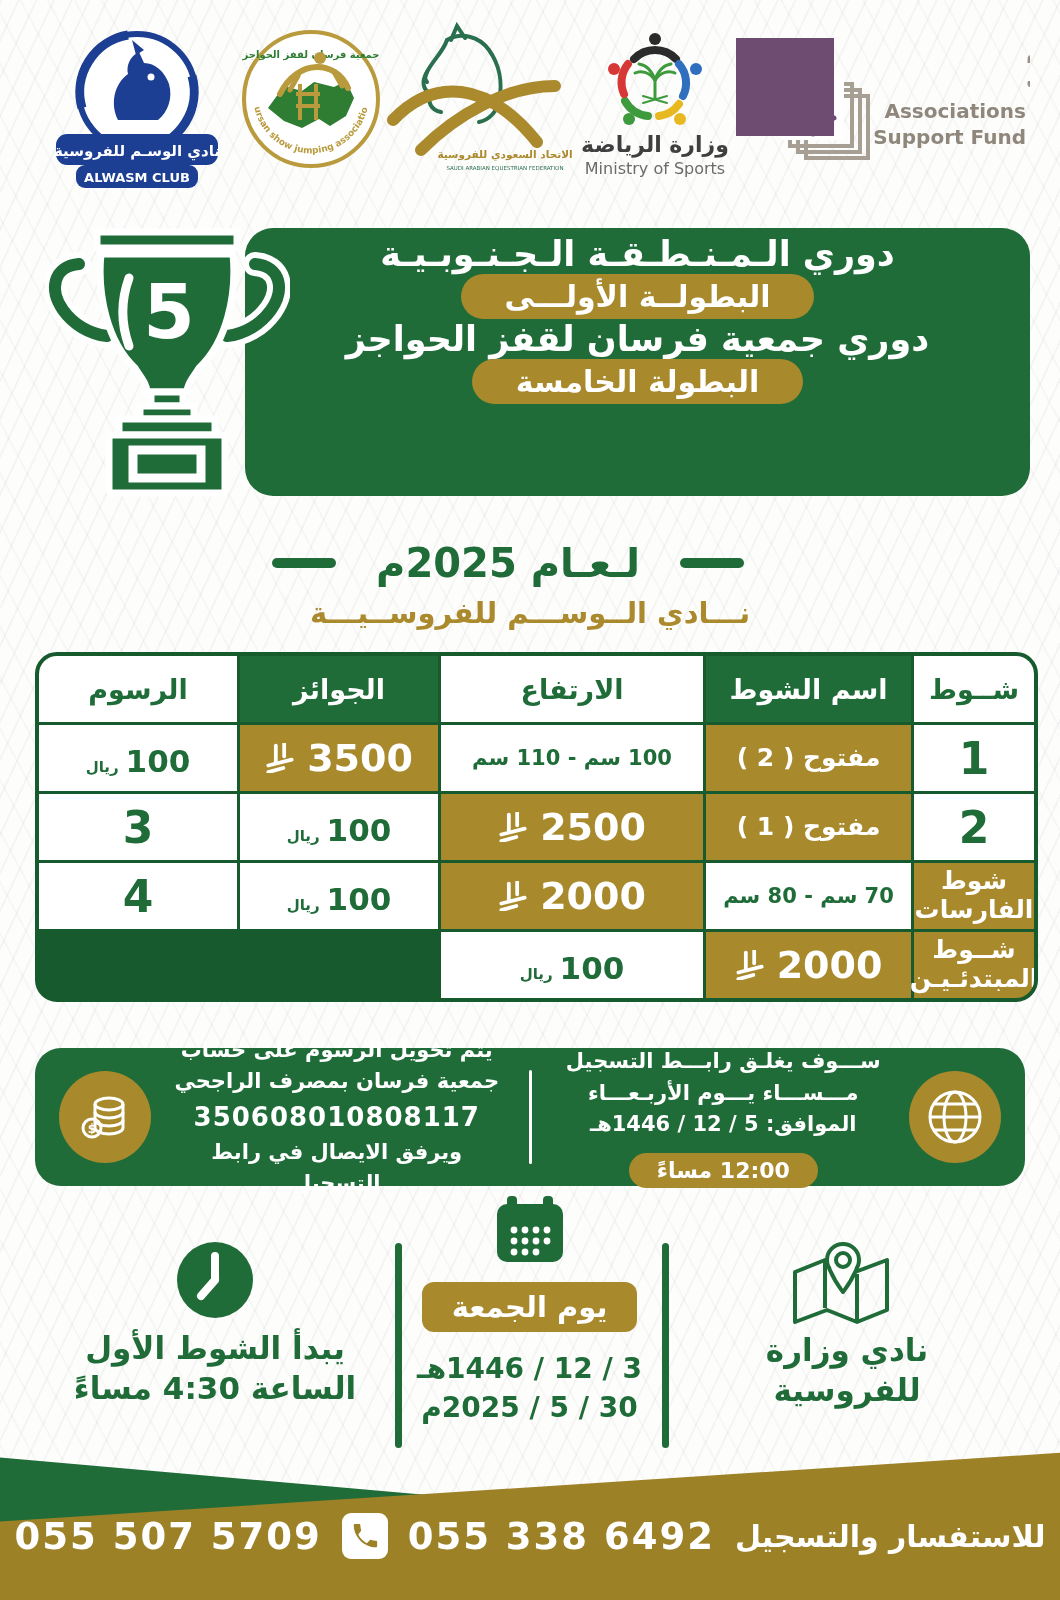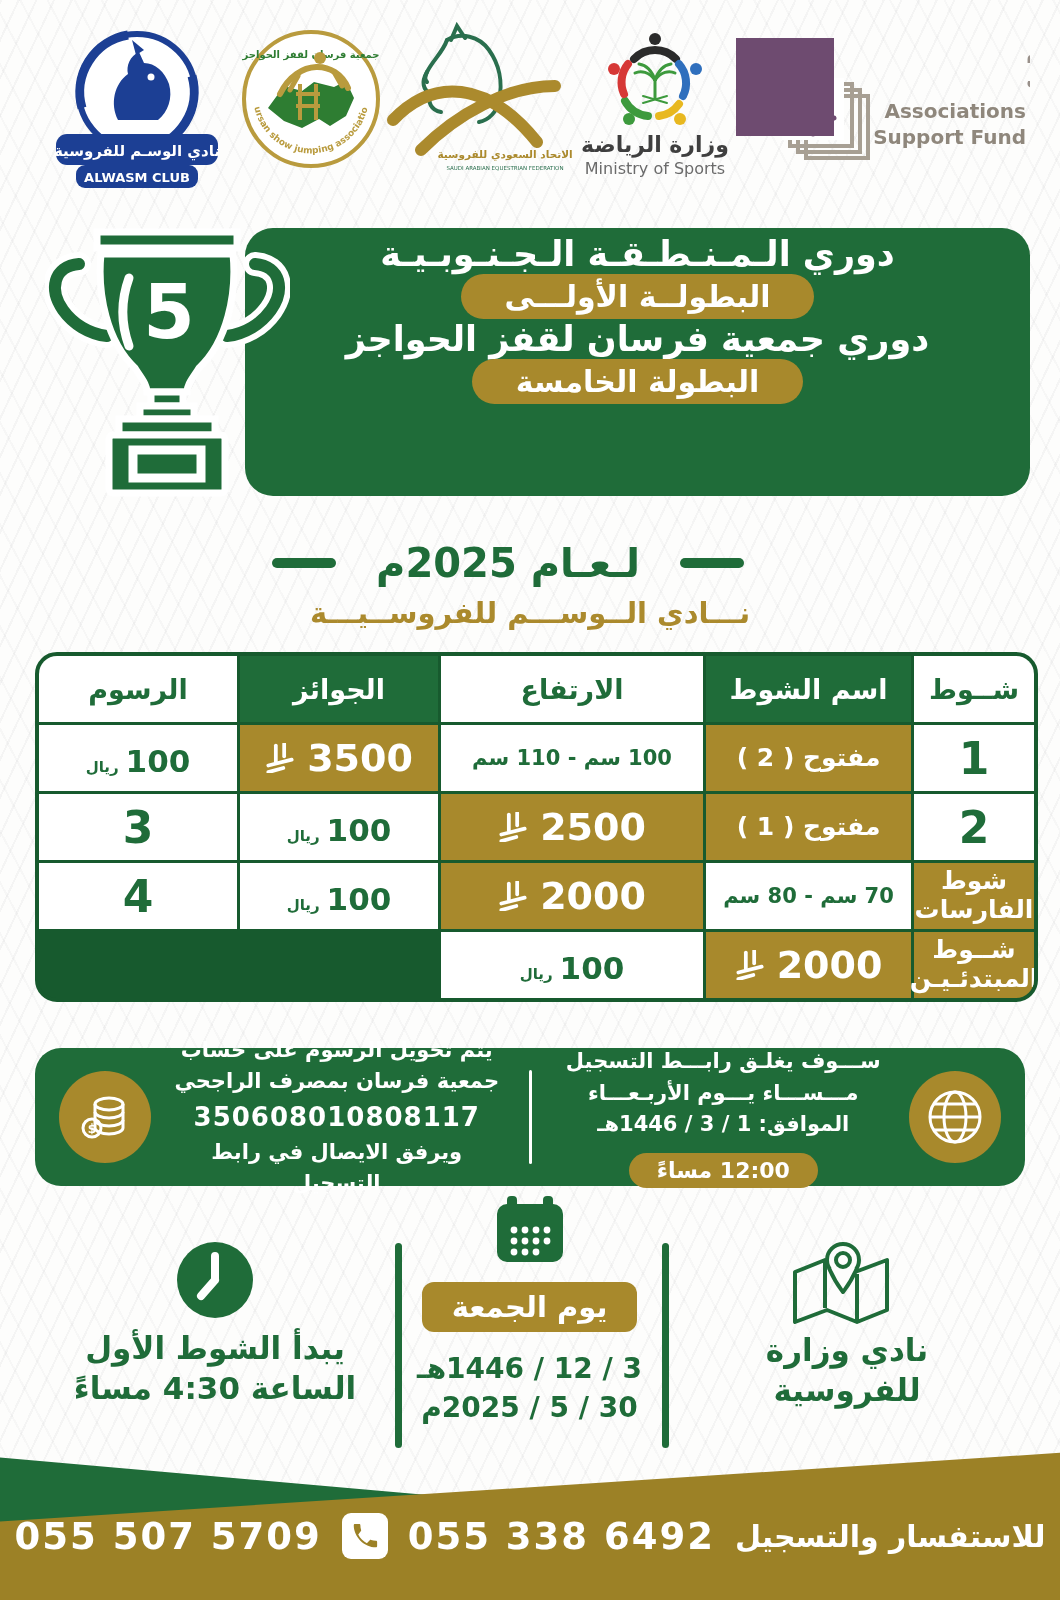--- a/index.html
+++ b/index.html
@@ -305,21 +305,21 @@
         <g stroke="#fff" stroke-width="3" fill="none">
           <circle cx="30" cy="30" r="25"></circle>
           <ellipse cx="30" cy="30" rx="11" ry="25"></ellipse>
           <path d="M5 30 L55 30 M9 17 L51 17 M9 43 L51 43"></path>
         </g>
       </svg>
     </div>
     <div class="regblock">
       <div>ســـوف يغلـق رابـــط التسجيل</div>
       <div>مـــســـاء يـــوم الأربـعـــاء</div>
-      <div>الموافق: 1 / 3 / 1446هـ</div>
+      <div>الموافق: 5 / 12 / 1446هـ</div>
       <span class="time-pill">12:00 مساءً</span>
     </div>
     <div class="vdiv"></div>
     <div class="regblock">
       <div>يتم تحويل الرسوم على حساب</div>
       <div>جمعية فرسان بمصرف الراجحي</div>
       <div class="acct ltr">350608010808117</div>
       <div>ويرفق الايصال في رابط التسجيل</div>
     </div>
     <div class="circ">

